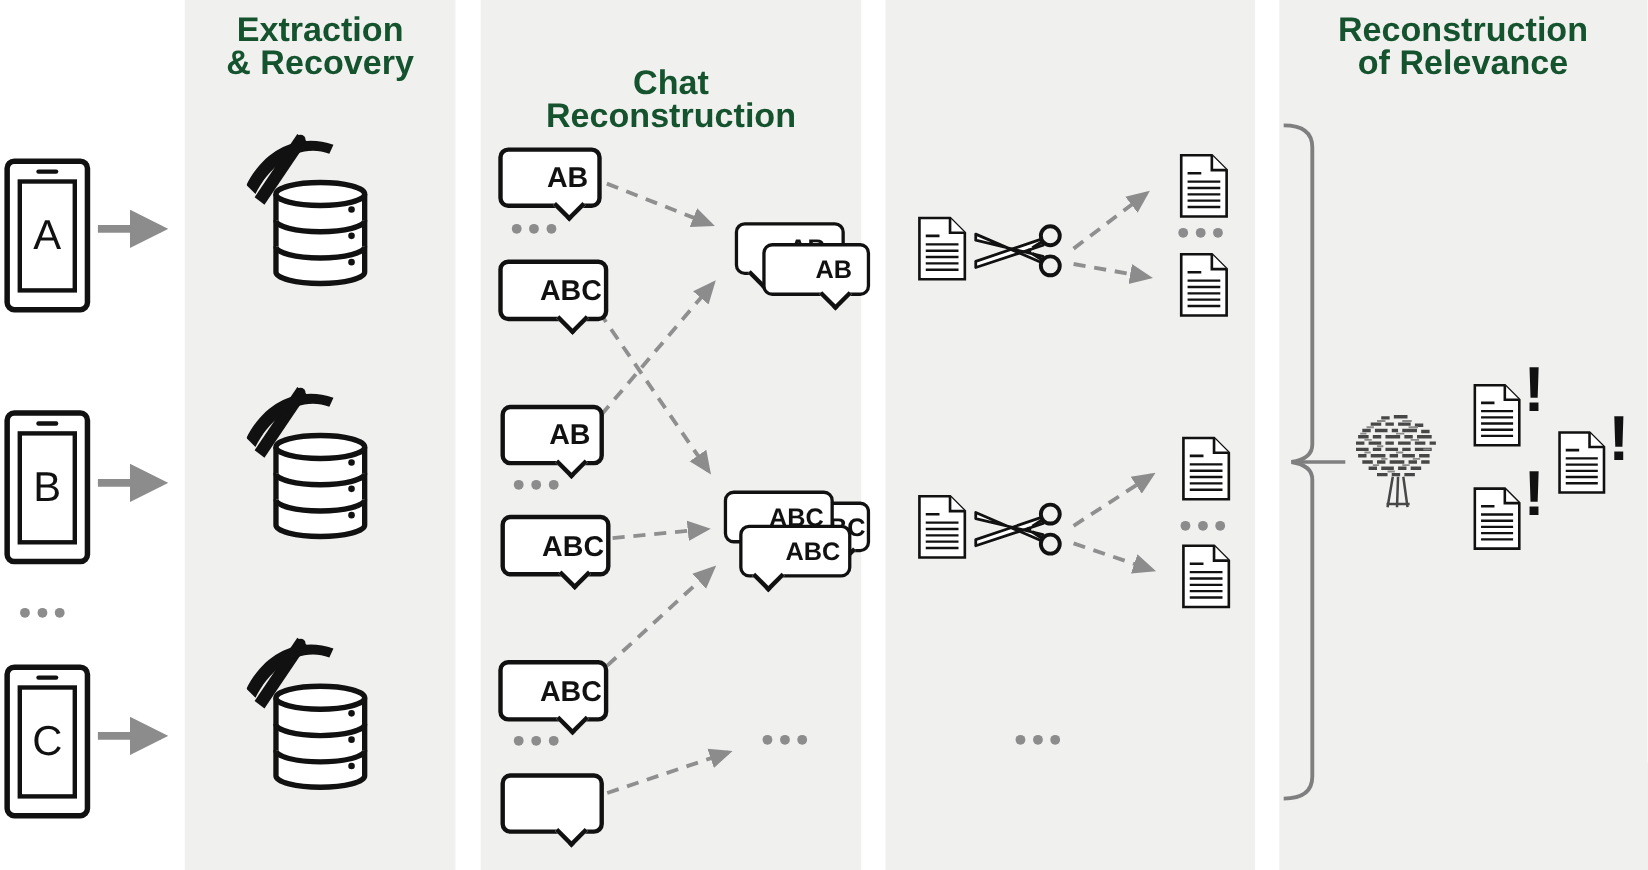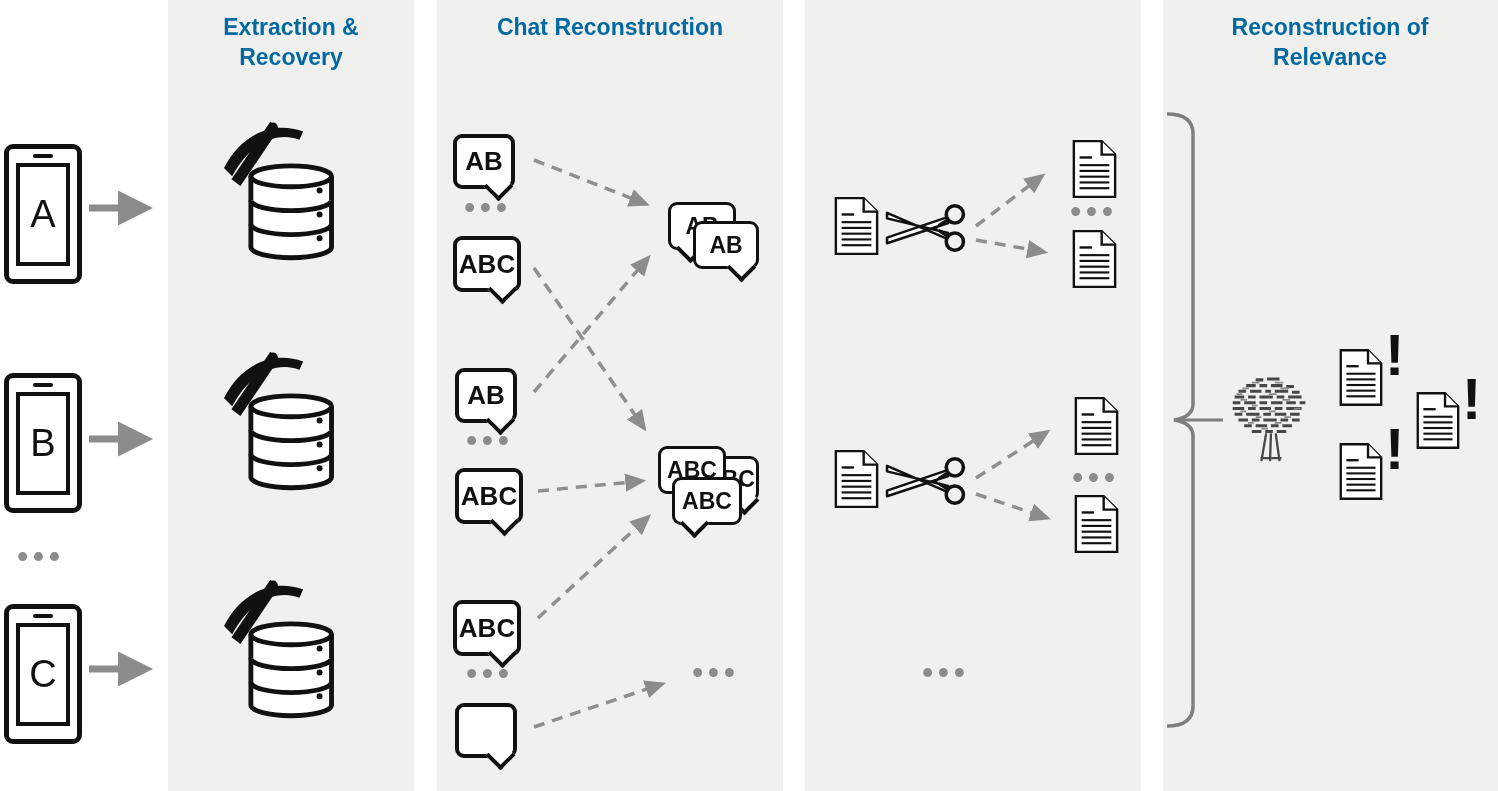--- a/index.html
+++ b/index.html
@@ -1,33 +1,33 @@
 <!DOCTYPE html>
 <html><head>
 <meta charset="utf-8">
 <style>
   html,body{margin:0;padding:0;background:#fff;}
   #canvas{position:relative;width:1498px;height:791px;background:#ffffff;
           font-family:"Liberation Sans",sans-serif;overflow:hidden;}
   .abs{position:absolute;}
   .panel{position:absolute;top:0;height:791px;background:#f0f0ef;}
   .panel-title{position:absolute;top:12px;text-align:center;font-weight:700;
-               font-size:23px;line-height:30px;color:#0369a1;}
+               font-size:31px;line-height:30px;color:#14532d;}
   
   .phone{position:absolute;width:68px;height:130px;border:5px solid #111;
          border-radius:9px;background:#fff;}
   .phone .speaker{position:absolute;top:5px;left:50%;transform:translateX(-50%);
          width:20px;height:4px;background:#111;border-radius:2px;}
   .phone .screen{position:absolute;left:7px;right:7px;top:14px;bottom:13px;
          border:4px solid #111;display:flex;align-items:center;justify-content:center;
          font-size:38px;color:#111;background:#fff;}
   
   .bubble{position:absolute;background:#fff;border:4px solid #111;border-radius:9px;
           display:flex;align-items:center;justify-content:center;
-          font-weight:700;font-size:26px;color:#111;}
+          font-weight:700;font-size:26px;color:#111;padding-left:32px;}
   .bubble::after{content:"";position:absolute;bottom:-12px;width:17px;height:17px;
           background:#fff;border-right:4px solid #111;border-bottom:4px solid #111;
           transform:rotate(45deg);}
   .bubble.tail-right::after{left:58%;}
   .bubble.tail-left::after{left:14%;}
   .bubble.no-tail::after{display:none;}
   .bubble.small{font-size:23px;border-width:3.5px;}
   
   .dots{position:absolute;transform:translate(-50%,-50%);color:#8c8c8c;
         font-weight:700;font-size:31px;letter-spacing:5px;white-space:nowrap;}
@@ -110,21 +110,21 @@
       </symbol>
     </defs>
   </svg>
 
   <div class="panel" style="left:168px;width:246px;"></div>
   <div class="panel" style="left:437px;width:346px;"></div>
   <div class="panel" style="left:805px;width:336px;"></div>
   <div class="panel" style="left:1163px;width:335px;"></div>
 
   <div class="panel-title" style="left:201px;width:180px;">Extraction &amp; Recovery</div>
-  <div class="panel-title" style="left:460px;width:300px;">Chat Reconstruction</div>
+  <div class="panel-title" style="left:460px;width:300px;margin-top:48px;">Chat Reconstruction</div>
   <div class="panel-title" style="left:1215px;width:230px;">Reconstruction of Relevance</div>
 
   <svg class="abs" width="1498" height="791" style="left:0;top:0;z-index:1;">
     <defs>
       <marker id="mh-solid" viewBox="0 0 4 4" markerWidth="5" markerHeight="5" refX="3.2" refY="2" orient="auto" markerUnits="strokeWidth">
         <path d="M0,0 L4,2 L0,4 Z" fill="#8c8c8c"></path>
       </marker>
       <marker id="mh-dash" viewBox="0 0 5 5" markerWidth="6" markerHeight="6" refX="4" refY="2.5" orient="auto" markerUnits="strokeWidth">
         <path d="M0,0.3 L5,2.5 L0,4.7 Z" fill="#8c8c8c"></path>
       </marker>

